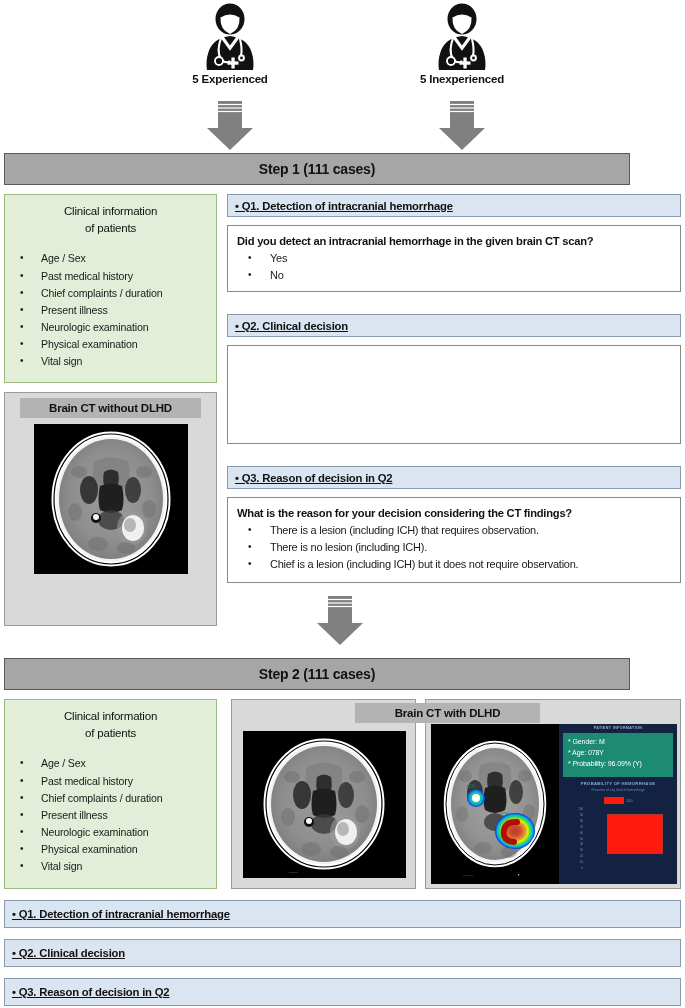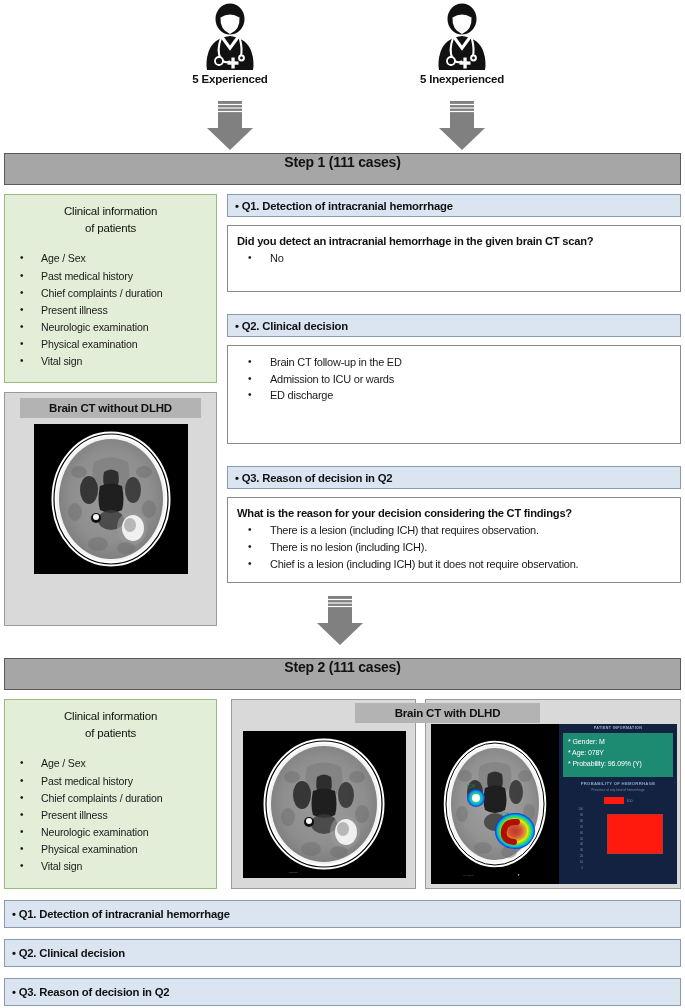--- a/index.html
+++ b/index.html
@@ -44,26 +44,27 @@
     height: 56px;
   }
   .arrow.a1 { left: 202px; top: 97px; }
   .arrow.a2 { left: 434px; top: 97px; }
   .arrow.a3 { left: 312px; top: 592px; }
 
   
   .step-bar {
     position: absolute;
     left: 4px;
-    width: 677px;
+    width: 626px;
     height: 32px;
     background: #a6a6a6;
     border: 1.5px solid #595959;
     box-sizing: border-box;
     display: flex;
+    align-items: center;
     justify-content: center;
     font-size: 14px;
     font-weight: bold;
     color: #111;
     letter-spacing: -0.2px;
   }
   .step-bar.s1 { top: 153px; }
   .step-bar.s2 { top: 658px; }
 
   
@@ -139,20 +140,21 @@
     background: #dbe5f1;
     border: 1.2px solid #8a9bb0;
     box-sizing: border-box;
     display: flex;
     align-items: center;
     padding-left: 7px;
     font-size: 11.3px;
     font-weight: bold;
     color: #111;
     letter-spacing: -0.2px;
+    text-decoration: underline;
   }
   .q-body {
     position: absolute;
     background: #ffffff;
     border: 1.2px solid #8a8a8a;
     box-sizing: border-box;
     padding: 7px 8px 6px 9px;
   }
   .q-body .q-prompt {
     font-size: 11.2px;
@@ -444,33 +446,29 @@
     </svg>
   </div>
 </div>
 
 <div class="q-head h1">
   <span>• Q1. Detection of intracranial hemorrhage</span>
 </div>
 <div class="q-body b1">
   <p class="q-prompt">Did you detect an intracranial hemorrhage in the given brain CT scan?</p>
   <ul>
+    <li>Yes</li>
     <li>No</li>
   </ul>
 </div>
 
 <div class="q-head h2">
   <span>• Q2. Clinical decision</span>
 </div>
 <div class="q-body b2">
-  <ul>
-    <li>Brain CT follow-up in the ED</li>
-    <li>Admission to ICU or wards</li>
-    <li>ED discharge</li>
-  </ul>
 </div>
 
 <div class="q-head h3">
   <span>• Q3. Reason of decision in Q2</span>
 </div>
 <div class="q-body b3">
   <p class="q-prompt">What is the reason for your decision considering the CT findings?</p>
   <ul>
     <li>There is a lesion (including ICH) that requires observation.</li>
     <li>There is no lesion (including ICH).</li>

